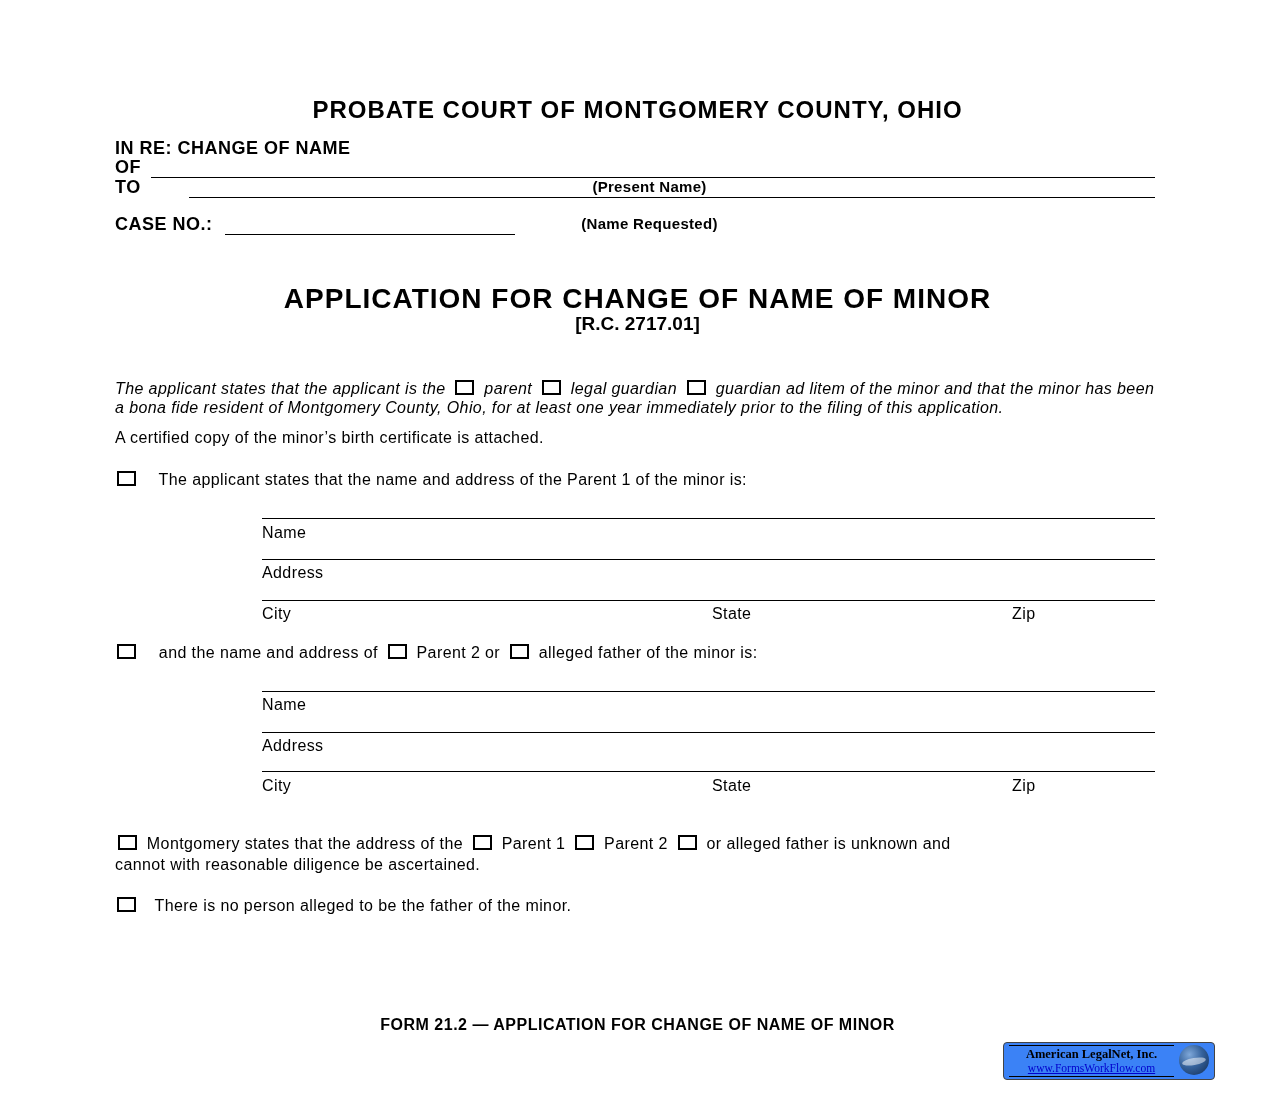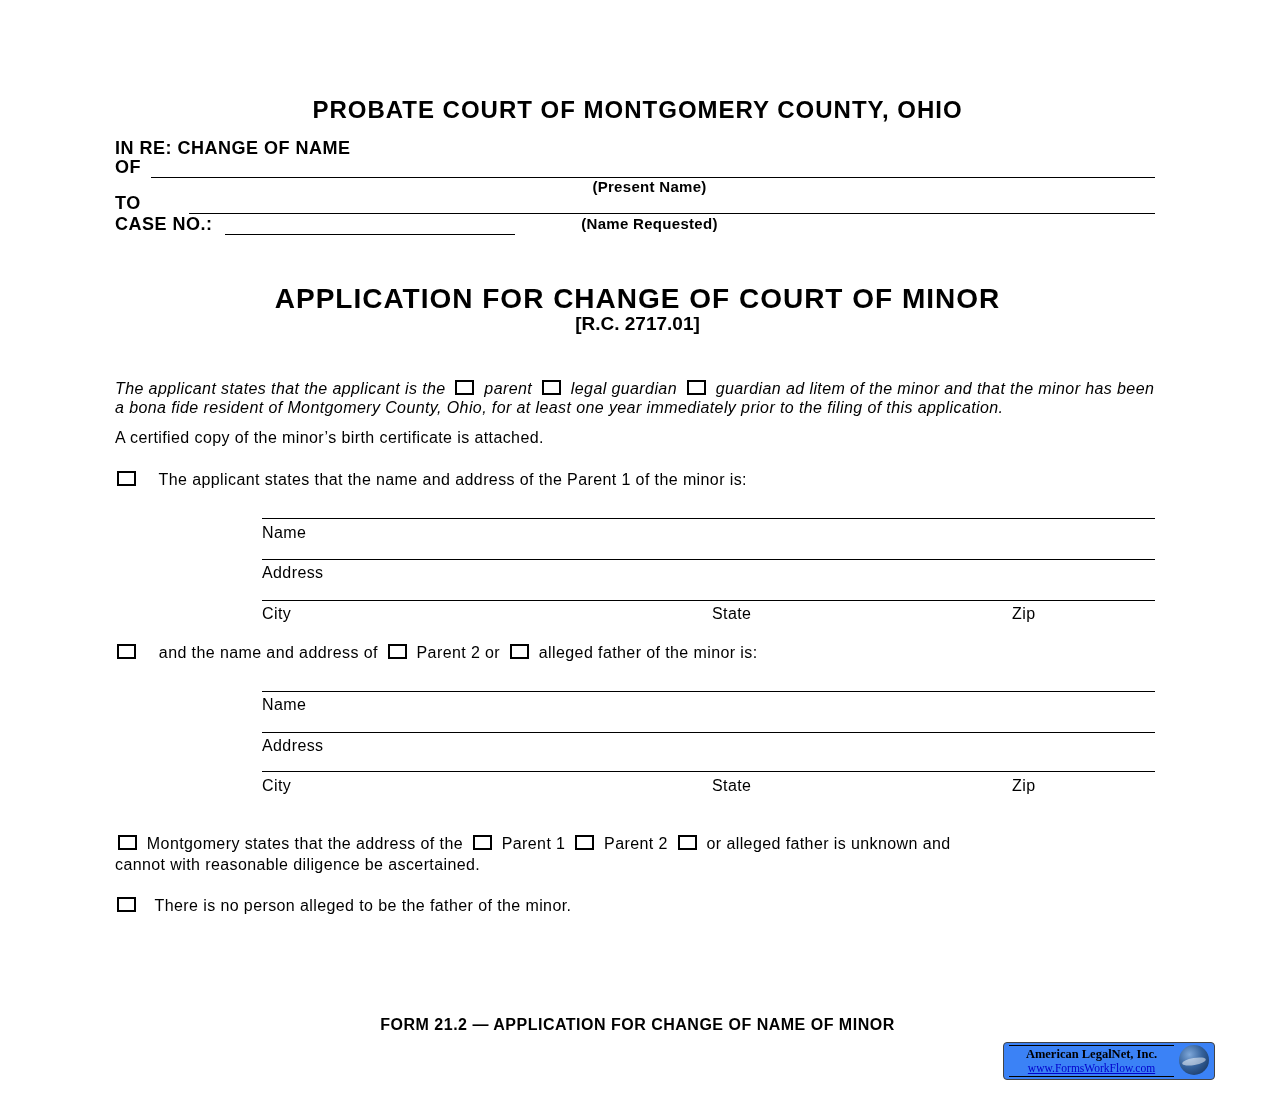--- a/index.html
+++ b/index.html
@@ -20,21 +20,21 @@
   }
   .in-re {
     position: absolute; top: 138px; left: 115px;
     font-size: 18px; font-weight: bold; letter-spacing: 0.5px;
   }
   .hdr-row {
     position: absolute; left: 115px; width: 1040px;
     display: flex; align-items: flex-end;
   }
   .of-row { top: 156px; }
-  .to-row { top: 192px; gap: 38px; }
+  .to-row { top: 176px; gap: 38px; }
   .hdr-label { font-size: 18px; font-weight: bold; letter-spacing: 0.5px; margin-right: 10px; }
   .hdr-line { flex: 1; border-bottom: 1.8px solid #000; height: 22px; }
   .caption {
     position: absolute; left: 12px; width: 100%; text-align: center;
     font-size: 15px; font-weight: bold; letter-spacing: 0.3px;
   }
   .present-caption { top: 178px; }
   .requested-caption { top: 215px; }
   .case-row { position: absolute; left: 115px; top: 213px; display: flex; align-items: flex-end; }
   .case-label { font-size: 18px; font-weight: bold; letter-spacing: 0.5px; }
@@ -118,21 +118,21 @@
     <span class="hdr-label">TO</span>
     <span class="hdr-line"></span>
   </div>
   <div class="caption requested-caption">(Name Requested)</div>
 
   <div class="case-row">
     <span class="case-label">CASE NO.:</span>
     <span class="case-line"></span>
   </div>
 
-  <div class="main-title">APPLICATION FOR CHANGE OF COURT OF MINOR</div>
+  <div class="main-title">APPLICATION FOR CHANGE OF NAME OF MINOR</div>
   <div class="statute">[R.C. 2717.01]</div>
 
   <p class="para intro-para">
     <span>The applicant states that the applicant is the</span>
     <span class="cb"></span>
     <span>parent</span>
     <span class="cb"></span>
     <span>legal guardian</span>
     <span class="cb"></span>
     <span>guardian ad litem</span>

